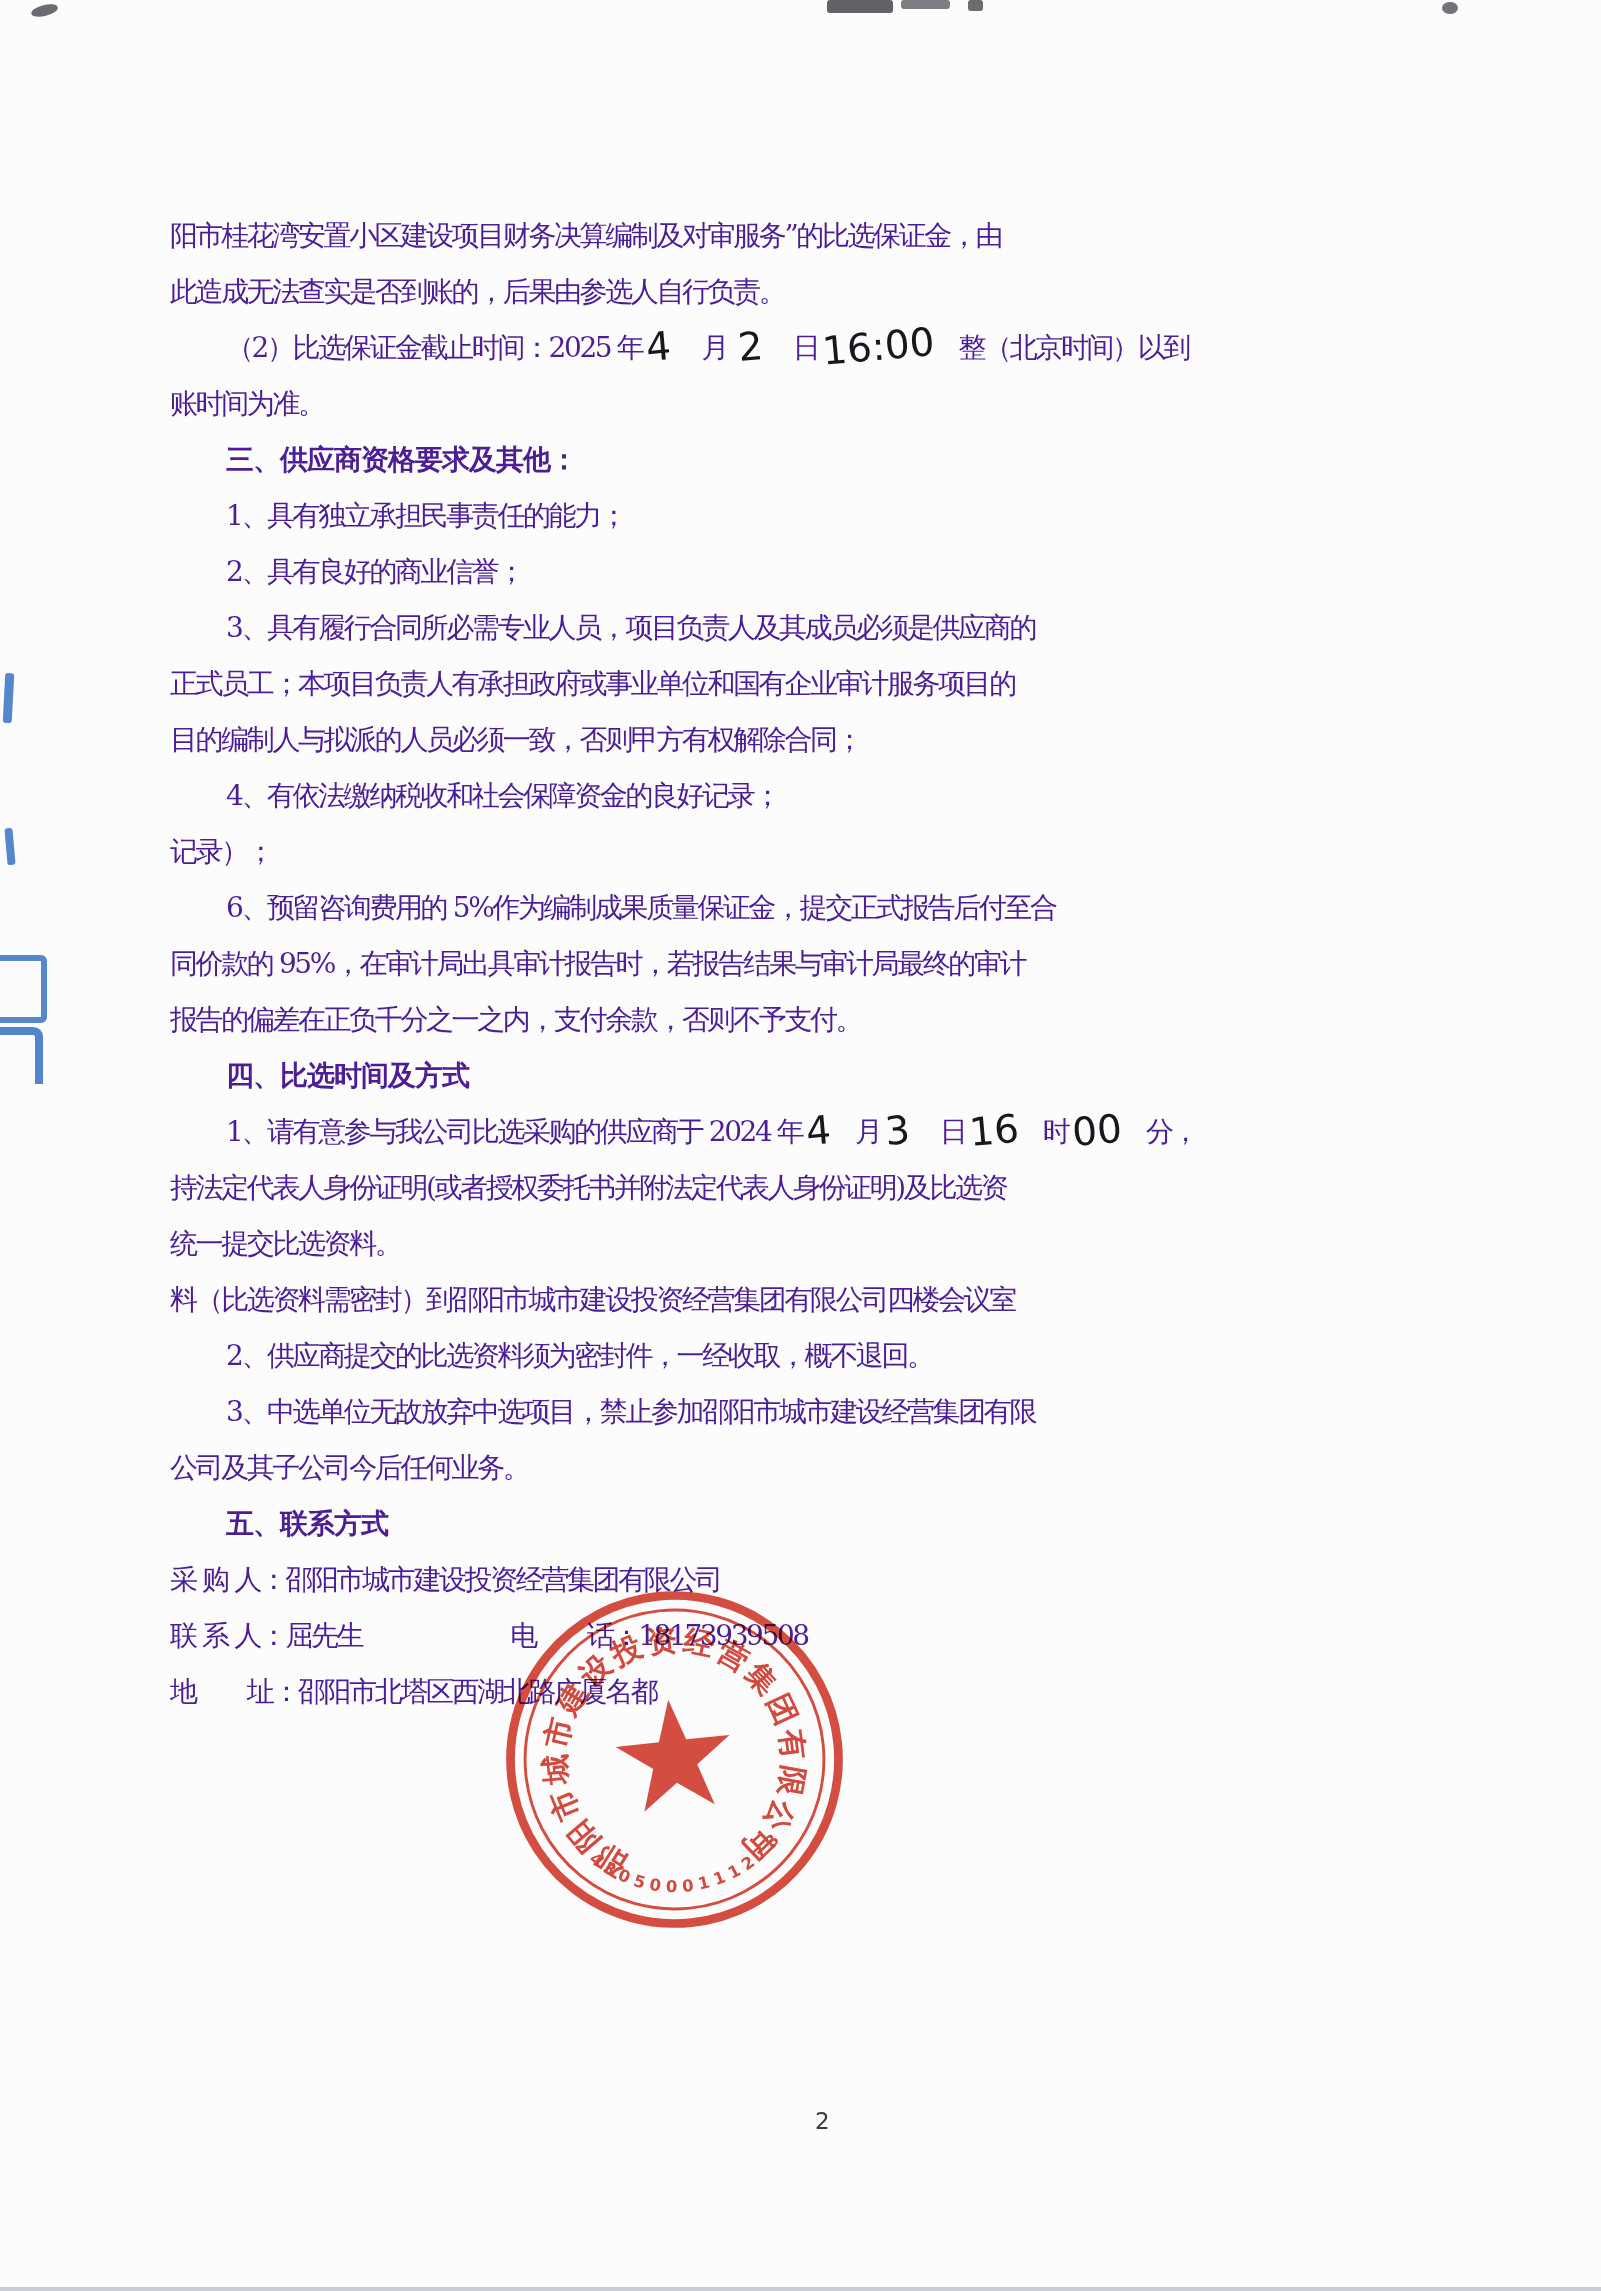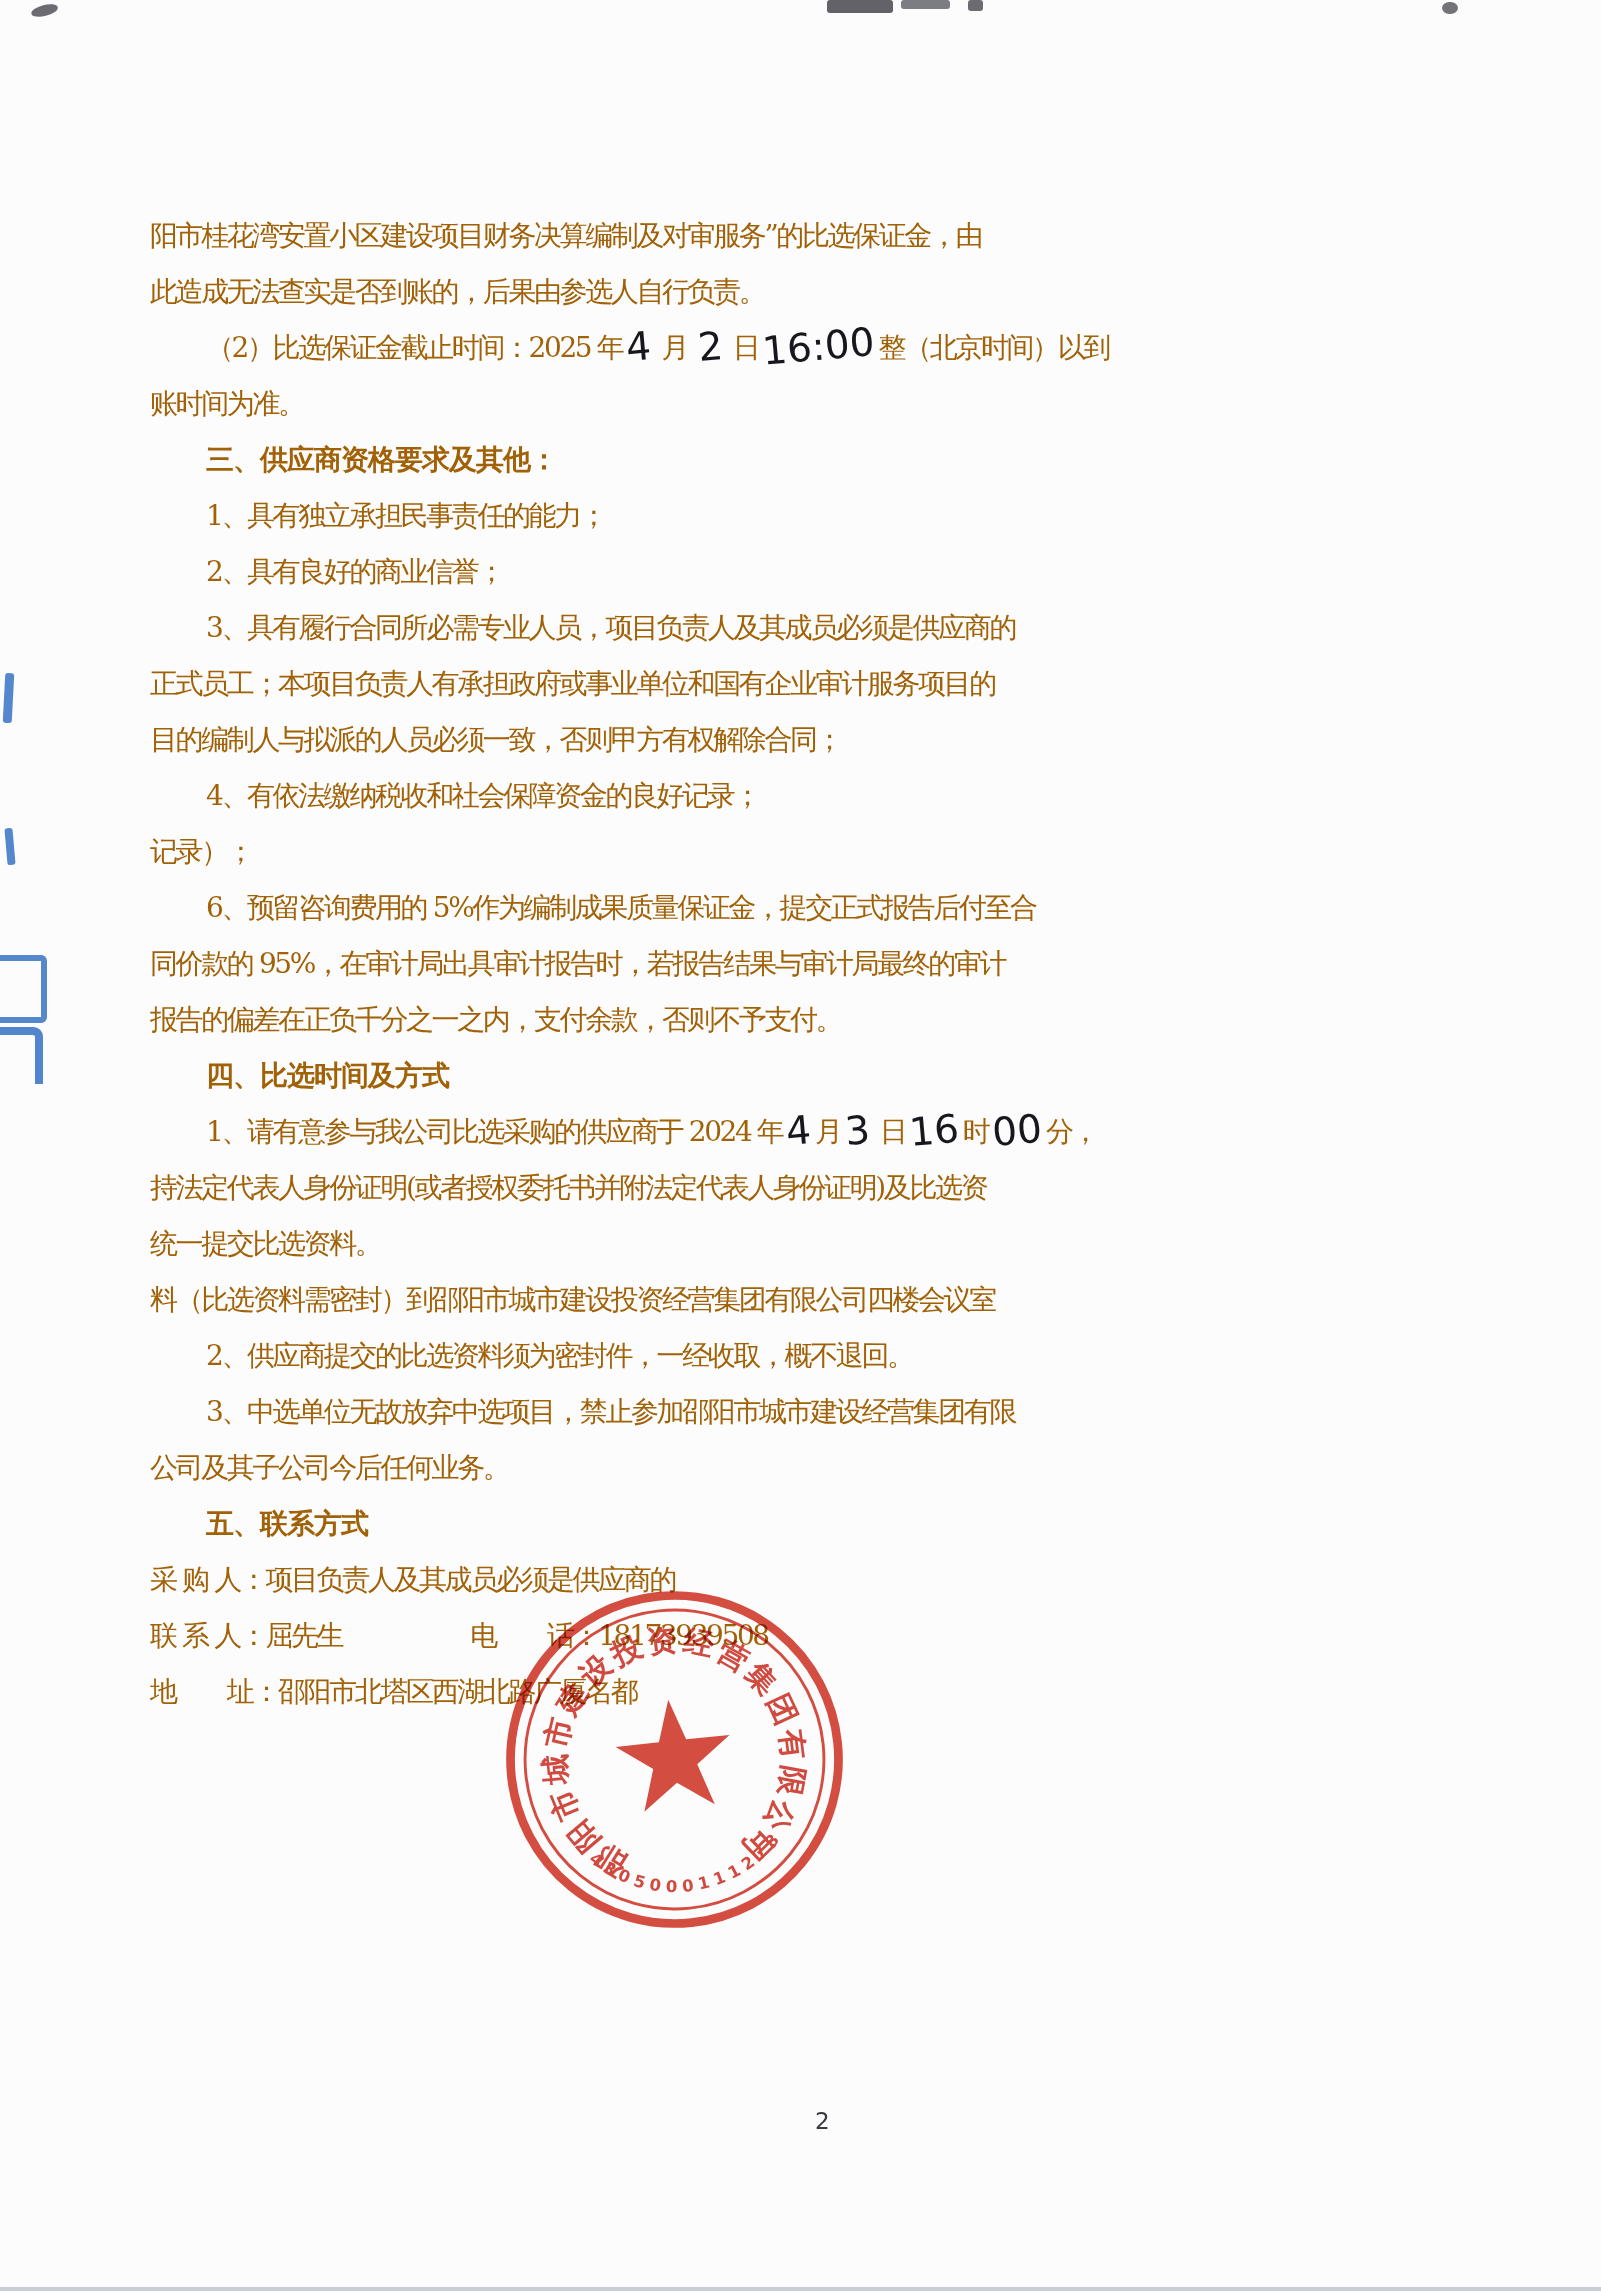--- a/index.html
+++ b/index.html
@@ -20,21 +20,21 @@
   }
   .line{
     height:56px;
     line-height:56px;
     font-size:28px;
     letter-spacing:-2.4px;
     white-space:nowrap;
   }
   .line.indent{padding-left:56px;}
   .line.bold .print{font-weight:700;letter-spacing:-1px;}
-  .print{color:#a16207;}
+  .print{color:#4c1d95;margin-left:20px;}
   
   .hand{
     display:inline-block;
     font-family:"DejaVu Sans","Liberation Sans",sans-serif;
     font-size:39px;
     line-height:1;
     color:#17171d;
     transform:rotate(-5deg) translateY(2.9px);
     letter-spacing:0;
     padding:0 3.9px;
@@ -116,21 +116,21 @@
       <div class="line"><span class="print">报告的偏差在正负千分之一之内，支付余款，否则不予支付。</span></div>
       <div class="line indent bold"><span class="print">四、比选时间及方式</span></div>
       <div class="line indent"><span class="print">1、请有意参与我公司比选采购的供应商于 2024 年</span><span class="hand">4</span><span class="print">月</span><span class="hand">3</span><span class="print"> 日</span><span class="hand">16</span><span class="print">时</span><span class="hand">00</span><span class="print">分，</span></div>
       <div class="line"><span class="print">持法定代表人身份证明(或者授权委托书并附法定代表人身份证明)及比选资</span></div>
       <div class="line"><span class="print">统一提交比选资料。</span></div>
       <div class="line"><span class="print">料（比选资料需密封）到邵阳市城市建设投资经营集团有限公司四楼会议室</span></div>
       <div class="line indent"><span class="print">2、供应商提交的比选资料须为密封件，一经收取，概不退回。</span></div>
       <div class="line indent"><span class="print">3、中选单位无故放弃中选项目，禁止参加邵阳市城市建设经营集团有限</span></div>
       <div class="line"><span class="print">公司及其子公司今后任何业务。</span></div>
       <div class="line indent bold"><span class="print">五、联系方式</span></div>
-      <div class="line"><span class="print">采 购 人：项目负责人及其成员必须是供应商的</span></div>
+      <div class="line"><span class="print">采 购 人：邵阳市城市建设投资经营集团有限公司</span></div>
       <div class="line"><span class="print">联 系 人：屈先生</span><span class="print">　　　　　电　　话：18173939508</span></div>
       <div class="line"><span class="print">地　　址：邵阳市北塔区西湖北路广厦名都</span></div>
     </div>
 
   <svg class="seal" width="359" height="359" viewBox="0 0 370 370" aria-hidden="true">
     <circle class="seal-outer" cx="185" cy="185" r="169"></circle>
     <circle class="seal-inner" cx="185" cy="185" r="154"></circle>
     <polygon class="seal-star" points="185,123 199.1,165.6 244,165.8 207.8,192.4 221.5,235.2 185,209 148.5,235.2 162.2,192.4 126,165.8 170.9,165.6"></polygon>
     <g id="seal-ring-g">
         <text x="109.3" y="281.9" transform="rotate(-142.0 109.3 281.9)" class="seal-ring-text">邵</text>

